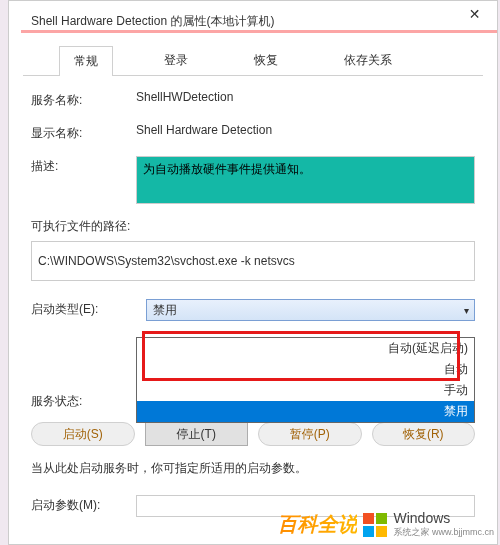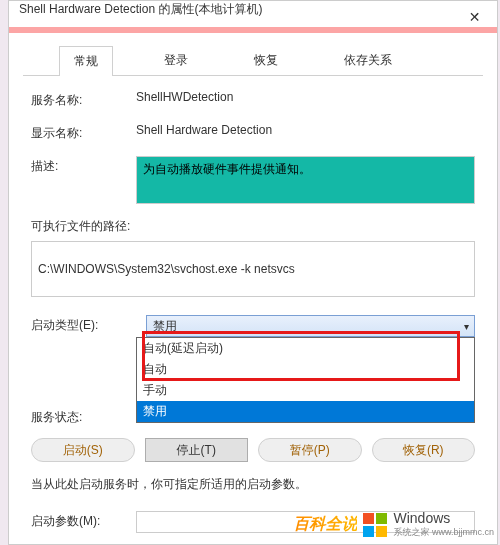--- a/index.html
+++ b/index.html
@@ -1,48 +1,48 @@
 <!DOCTYPE html>
 <html><head>
   <meta charset="utf-8">
   <style>
     * { box-sizing: border-box; margin: 0; padding: 0; font-family: "Microsoft YaHei", "Segoe UI", sans-serif; }
     body { width: 500px; height: 545px; background: #f0e8f0; overflow: hidden; position: relative; }
     .window { position: absolute; left: 8px; top: 0; width: 490px; height: 545px; background: #fff; border: 1px solid #ccc; }
-    .titlebar { height: 32px; display: flex; align-items: flex-start; padding: 0 0 0 10px; border-bottom: 6px solid #fca5a5; font-size: 12px; color: #333; }
+    .titlebar { height: 32px; display: flex; align-items: flex-end; padding: 0 0 0 10px; border-bottom: 3px solid #fca5a5; font-size: 12px; color: #333; margin-left: 12px; }
     .titlebar-text { flex: 1; }
     .close-btn { width: 45px; height: 32px; display: flex; align-items: center; justify-content: center; font-size: 14px; color: #333; cursor: pointer; }
     .content { padding: 12px 14px 10px 14px; }
     .tabs { display: flex; border-bottom: 1px solid #d0d0d0; font-size: 12px; }
     .tab { padding: 6px 14px; border: 1px solid transparent; border-bottom: none; cursor: pointer; color: #333; margin-left: 36px; }
     .tab.active { border-color: #d0d0d0; background: #fff; position: relative; top: 1px; }
     .body { padding: 14px 8px 8px 8px; font-size: 12px; color: #333; }
     .row { display: flex; margin-bottom: 14px; align-items: flex-start; }
     .label { width: 105px; flex-shrink: 0; padding-top: 2px; }
     .value { flex: 1; }
     .desc-box { flex: 1; height: 48px; border: 1px solid #ccc; padding: 4px 6px; font-size: 12px; background: #14b8a6; resize: none; font-family: inherit; }
     .path-label { margin-top: 10px; margin-bottom: 6px; }
-    .path-box { width: 100%; border: 1px solid #ccc; padding: 20px 6px; background: #fff; font-size: 12px; margin-bottom: 18px; }
+    .path-box { width: 100%; border: 1px solid #ccc; padding: 12px 6px; background: #fff; font-size: 12px; margin-bottom: 18px; }
     .select-wrap { position: relative; flex: 1; padding-left: 10px; }
     .select { width: 100%; height: 22px; border: 1px solid #7a9fd4; background: linear-gradient(#e8f0fc, #d4e4f7); padding: 0 20px 0 6px; font-size: 12px; display: flex; align-items: center; cursor: pointer; }
     .select-caret { position: absolute; right: 6px; top: 50%; transform: translateY(-50%); font-size: 10px; color: #333; pointer-events: none; }
-    .dropdown { position: absolute; left: 0; top: 22px; width: 100%; background: #fff; border: 1px solid #666; z-index: 10; }
+    .dropdown { position: absolute; left: 0; top: 38px; width: 100%; background: #fff; border: 1px solid #666; z-index: 10; text-align: right; }
     .dropdown-item { padding: 2px 6px; font-size: 12px; cursor: pointer; }
     .dropdown-item.highlighted { background: #0078d7; color: #fff; }
     .red-highlight { position: absolute; border: 3px solid #e61919; pointer-events: none; z-index: 20; }
     .status-row { display: flex; margin-top: 70px; margin-bottom: 12px; }
     .buttons { display: flex; gap: 10px; margin-bottom: 14px; }
     .btn { flex: 1; height: 24px; border: 1px solid #adadad; background: #e1e1e1; font-size: 12px; cursor: pointer; display: flex; align-items: center; justify-content: center; }
     .btn.disabled { color: #a16207; background: #efefef; border-color: #d0d0d0; cursor: default; border-radius: 12px; }
     .hint { font-size: 12px; margin-bottom: 18px; }
     .param-row { display: flex; align-items: flex-start; }
     .param-input { flex: 1; height: 22px; border: 1px solid #ccc; background: #fff; padding: 0 6px; font-size: 12px; }
     .watermark { position: absolute; right: 6px; bottom: 6px; display: flex; align-items: center; gap: 6px; z-index: 30; }
     .wm-primary { display: flex; align-items: center; gap: 6px; }
-    .wm-badge { font-size: 16px; font-weight: bold; background: linear-gradient(90deg,#ff8c00,#ffb700); -webkit-background-clip: text; background-clip: text; color: transparent; font-style: italic; }
+    .wm-badge { font-size: 20px; font-weight: bold; background: linear-gradient(90deg,#ff8c00,#ffb700); -webkit-background-clip: text; background-clip: text; color: transparent; font-style: italic; }
     .win-logo { width: 24px; height: 24px; display: grid; grid-template-columns: 1fr 1fr; grid-template-rows: 1fr 1fr; gap: 2px; }
     .win-logo span:nth-child(1){background:#f25022;} .win-logo span:nth-child(2){background:#7fba00;} .win-logo span:nth-child(3){background:#00a4ef;} .win-logo span:nth-child(4){background:#ffb900;}
     .wm-text { font-size: 14px; color: #444; }
     .wm-sub { font-size: 9px; color: #888; }
   </style>
 </head>
 <body>
 
 <div class="window">
   <div class="titlebar">

